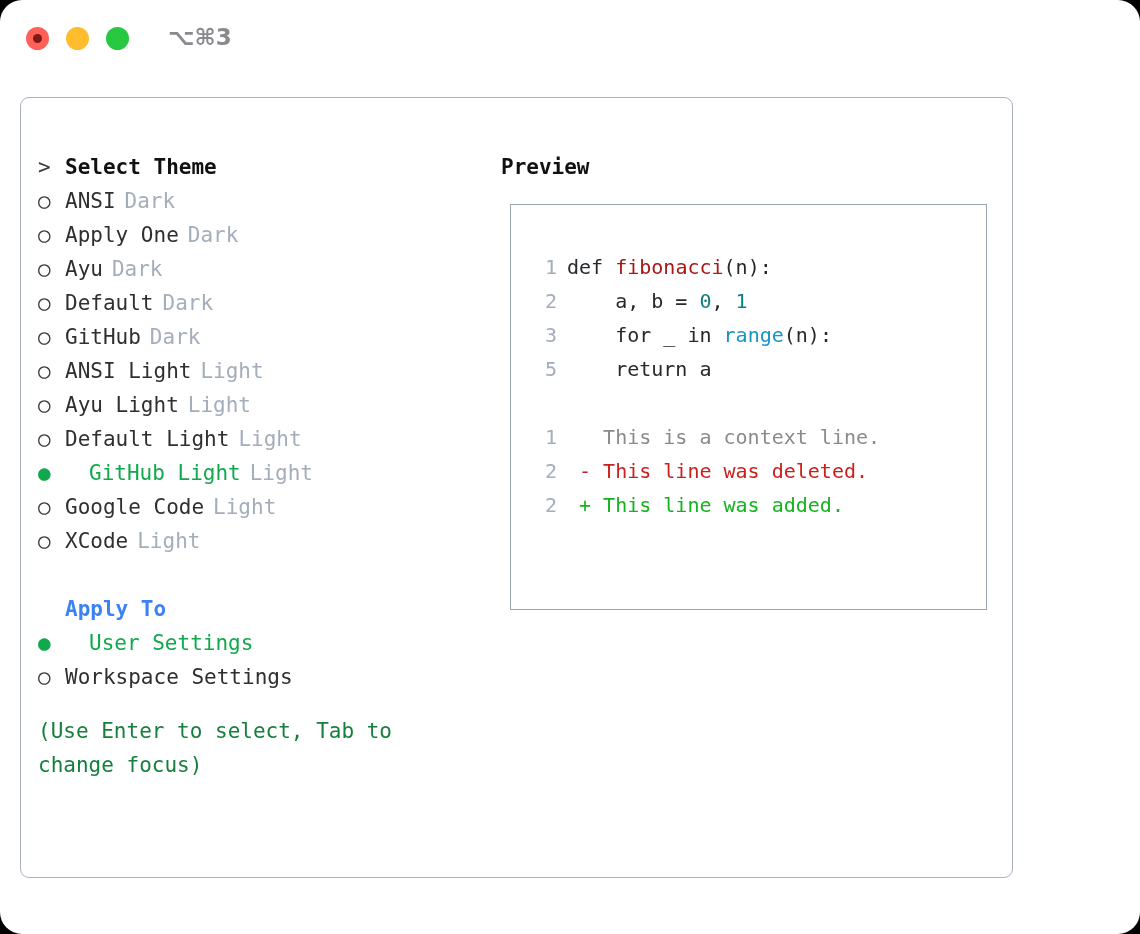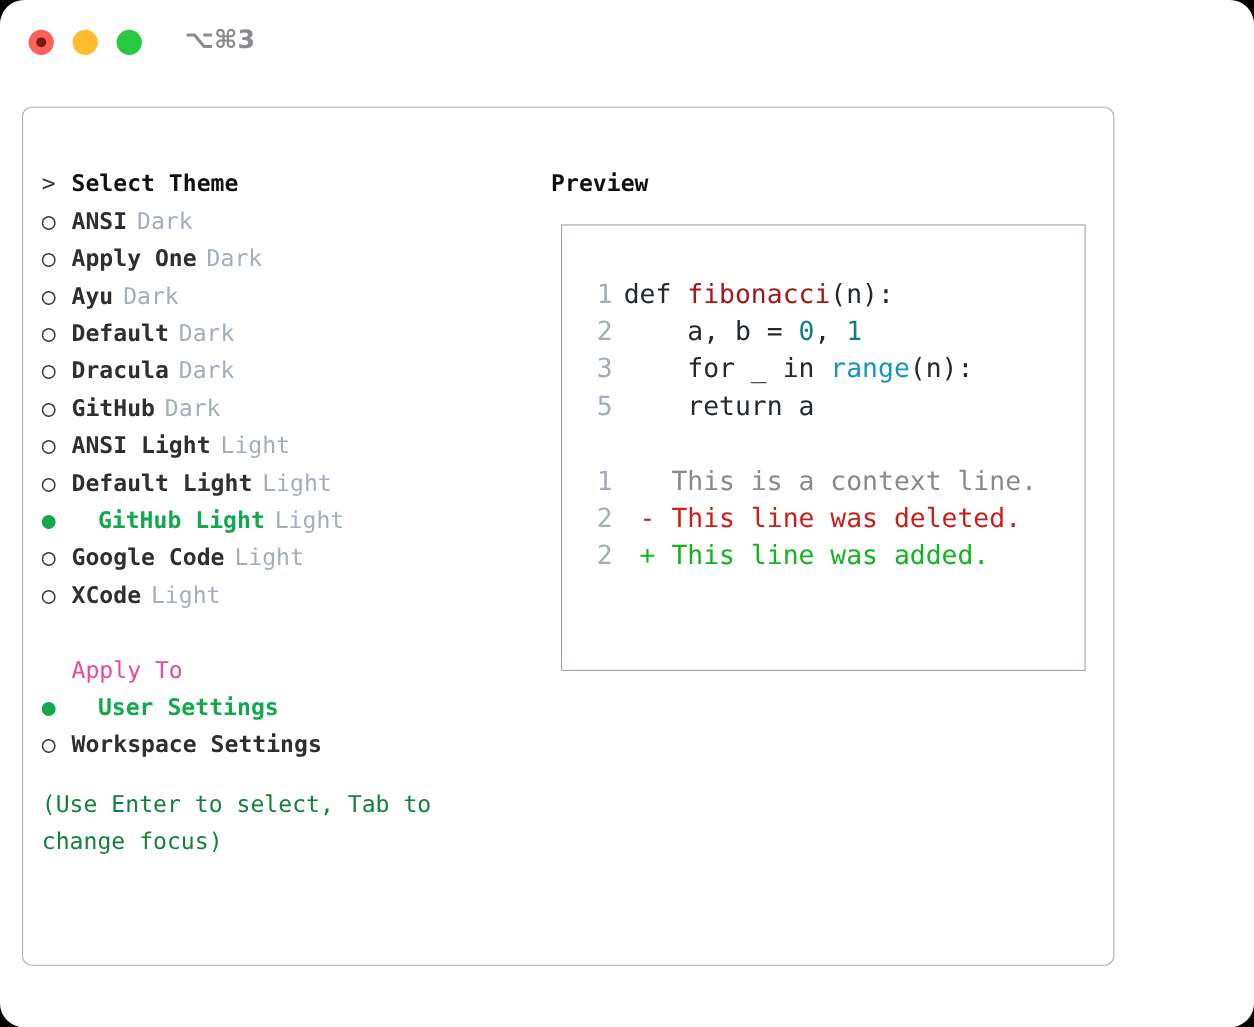--- a/index.html
+++ b/index.html
@@ -102,28 +102,29 @@
     color: #3a3a3a;
   }
   .marker.empty { color: transparent; }
   .marker.sel { color: #12a84d; }
 
   .heading {
     font-weight: bold;
     color: #111111;
     text-align: right;
   }
-  .item-label { color: #2f2f2f; font-weight: bold; }
+  .item-label { color: #2f2f2f; }
   .item-label.selected { color: #12a84d; margin-left: 24px; }
   .item-tag {
     color: #a4adba;
     margin-left: 9px;
   }
   .section-head {
-    color: #ec4899;
+    color: #3b82f6;
+    font-weight: bold;
   }
 
   .spacer { height: 34px; }
   .spacer-half { height: 20px; }
 
   .hint {
     font-size: 21px;
     line-height: 34px;
     color: #15803d;
     width: 400px;
@@ -158,21 +159,21 @@
   .code-inner {
     position: absolute;
     left: 20px;
     top: 45px;
     font-size: 21px;
   }
   .cline {
     height: 34px;
     line-height: 34px;
     white-space: pre;
-    font-size: 24px;
+    font-size: 20px;
   }
   .lineno {
     display: inline-block;
     width: 26px;
     text-align: right;
     color: #a4adba;
     margin-right: 10px;
   }
   .tok-plain  { color: #24292e; }
   .tok-fn     { color: #a81616; }
@@ -203,23 +204,23 @@
 
       <div class="row">
         <span class="marker">&gt;</span><span class="heading">Select Theme</span>
       </div>
 
       <div id="theme-list">
           <div class="row"><span class="marker">○</span><span class="item-label">ANSI</span><span class="item-tag">Dark</span></div>
           <div class="row"><span class="marker">○</span><span class="item-label">Apply One</span><span class="item-tag">Dark</span></div>
           <div class="row"><span class="marker">○</span><span class="item-label">Ayu</span><span class="item-tag">Dark</span></div>
           <div class="row"><span class="marker">○</span><span class="item-label">Default</span><span class="item-tag">Dark</span></div>
-          <div class="row"><span class="marker">○</span><span class="item-label">Dracula</span><span class="item-tag">Dark</span></div>
           <div class="row"><span class="marker">○</span><span class="item-label">GitHub</span><span class="item-tag">Dark</span></div>
           <div class="row"><span class="marker">○</span><span class="item-label">ANSI Light</span><span class="item-tag">Light</span></div>
+          <div class="row"><span class="marker">○</span><span class="item-label">Ayu Light</span><span class="item-tag">Light</span></div>
           <div class="row"><span class="marker">○</span><span class="item-label">Default Light</span><span class="item-tag">Light</span></div>
           <div class="row"><span class="marker sel">●</span><span class="item-label selected">GitHub Light</span><span class="item-tag">Light</span></div>
           <div class="row"><span class="marker">○</span><span class="item-label">Google Code</span><span class="item-tag">Light</span></div>
           <div class="row"><span class="marker">○</span><span class="item-label">XCode</span><span class="item-tag">Light</span></div>
         </div>
 
       <div class="spacer"></div>
 
       <div class="row">
         <span class="marker empty">○</span><span class="section-head">Apply To</span>

